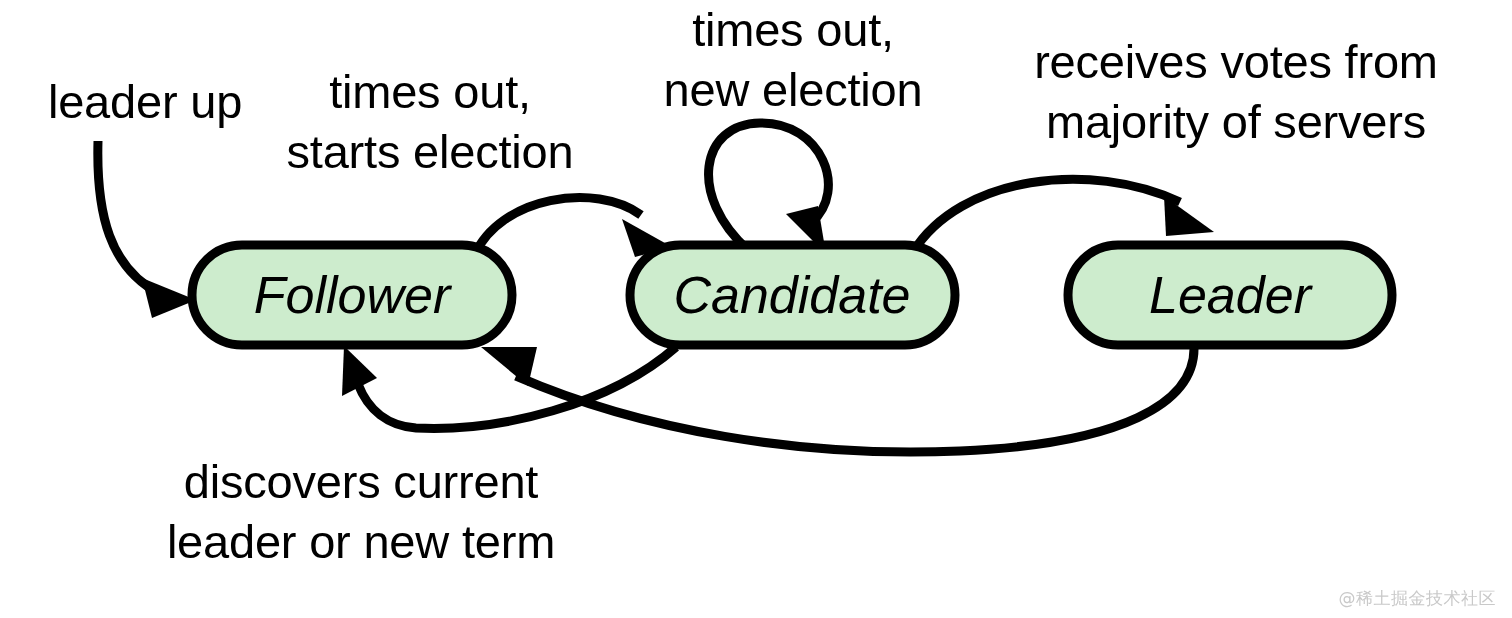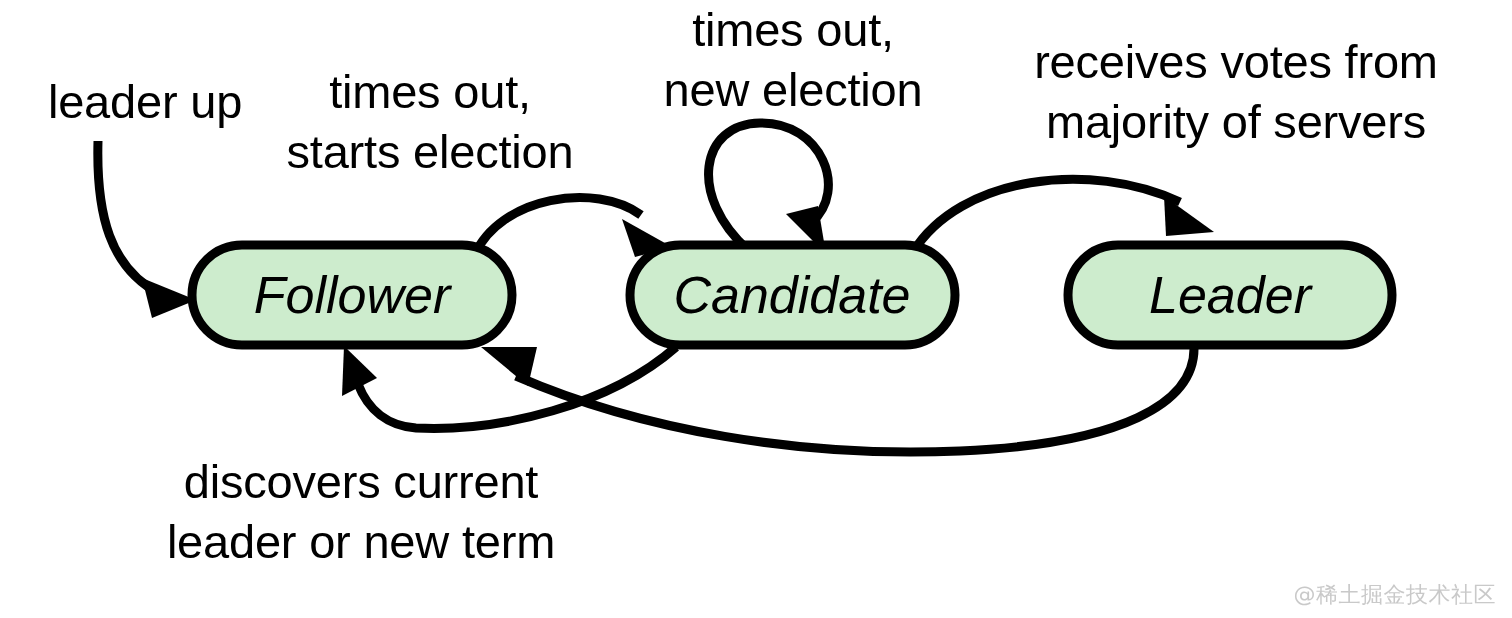--- a/index.html
+++ b/index.html
@@ -59,21 +59,21 @@
     color: #000000;
     white-space: pre;
     text-align: center;
     letter-spacing: -0.2px;
   }
   .watermark {
     position: absolute;
     right: 16px;
     bottom: 8px;
     font-family: "DejaVu Sans", sans-serif;
-    font-size: 22px;
+    font-size: 17px;
     color: #c9c9c9;
     letter-spacing: 0.5px;
     user-select: none;
     margin-top: 41px;
   }
 </style>
 </head>
 <body>
 
 <div id="diagram-root">

